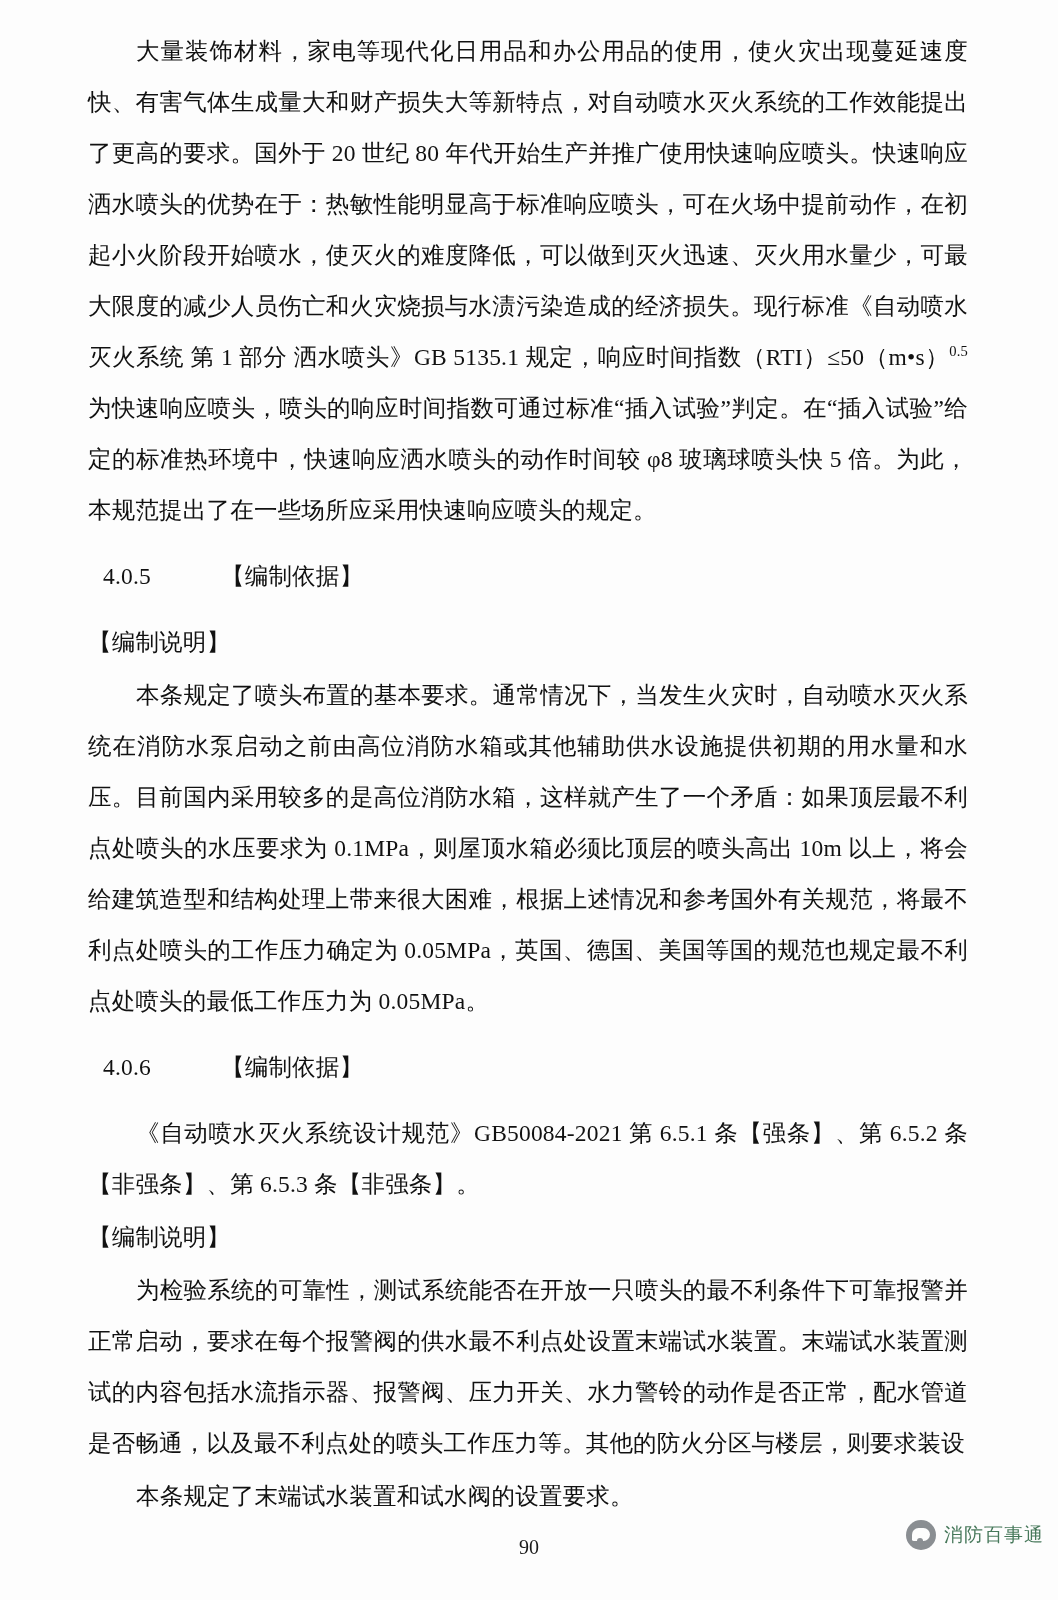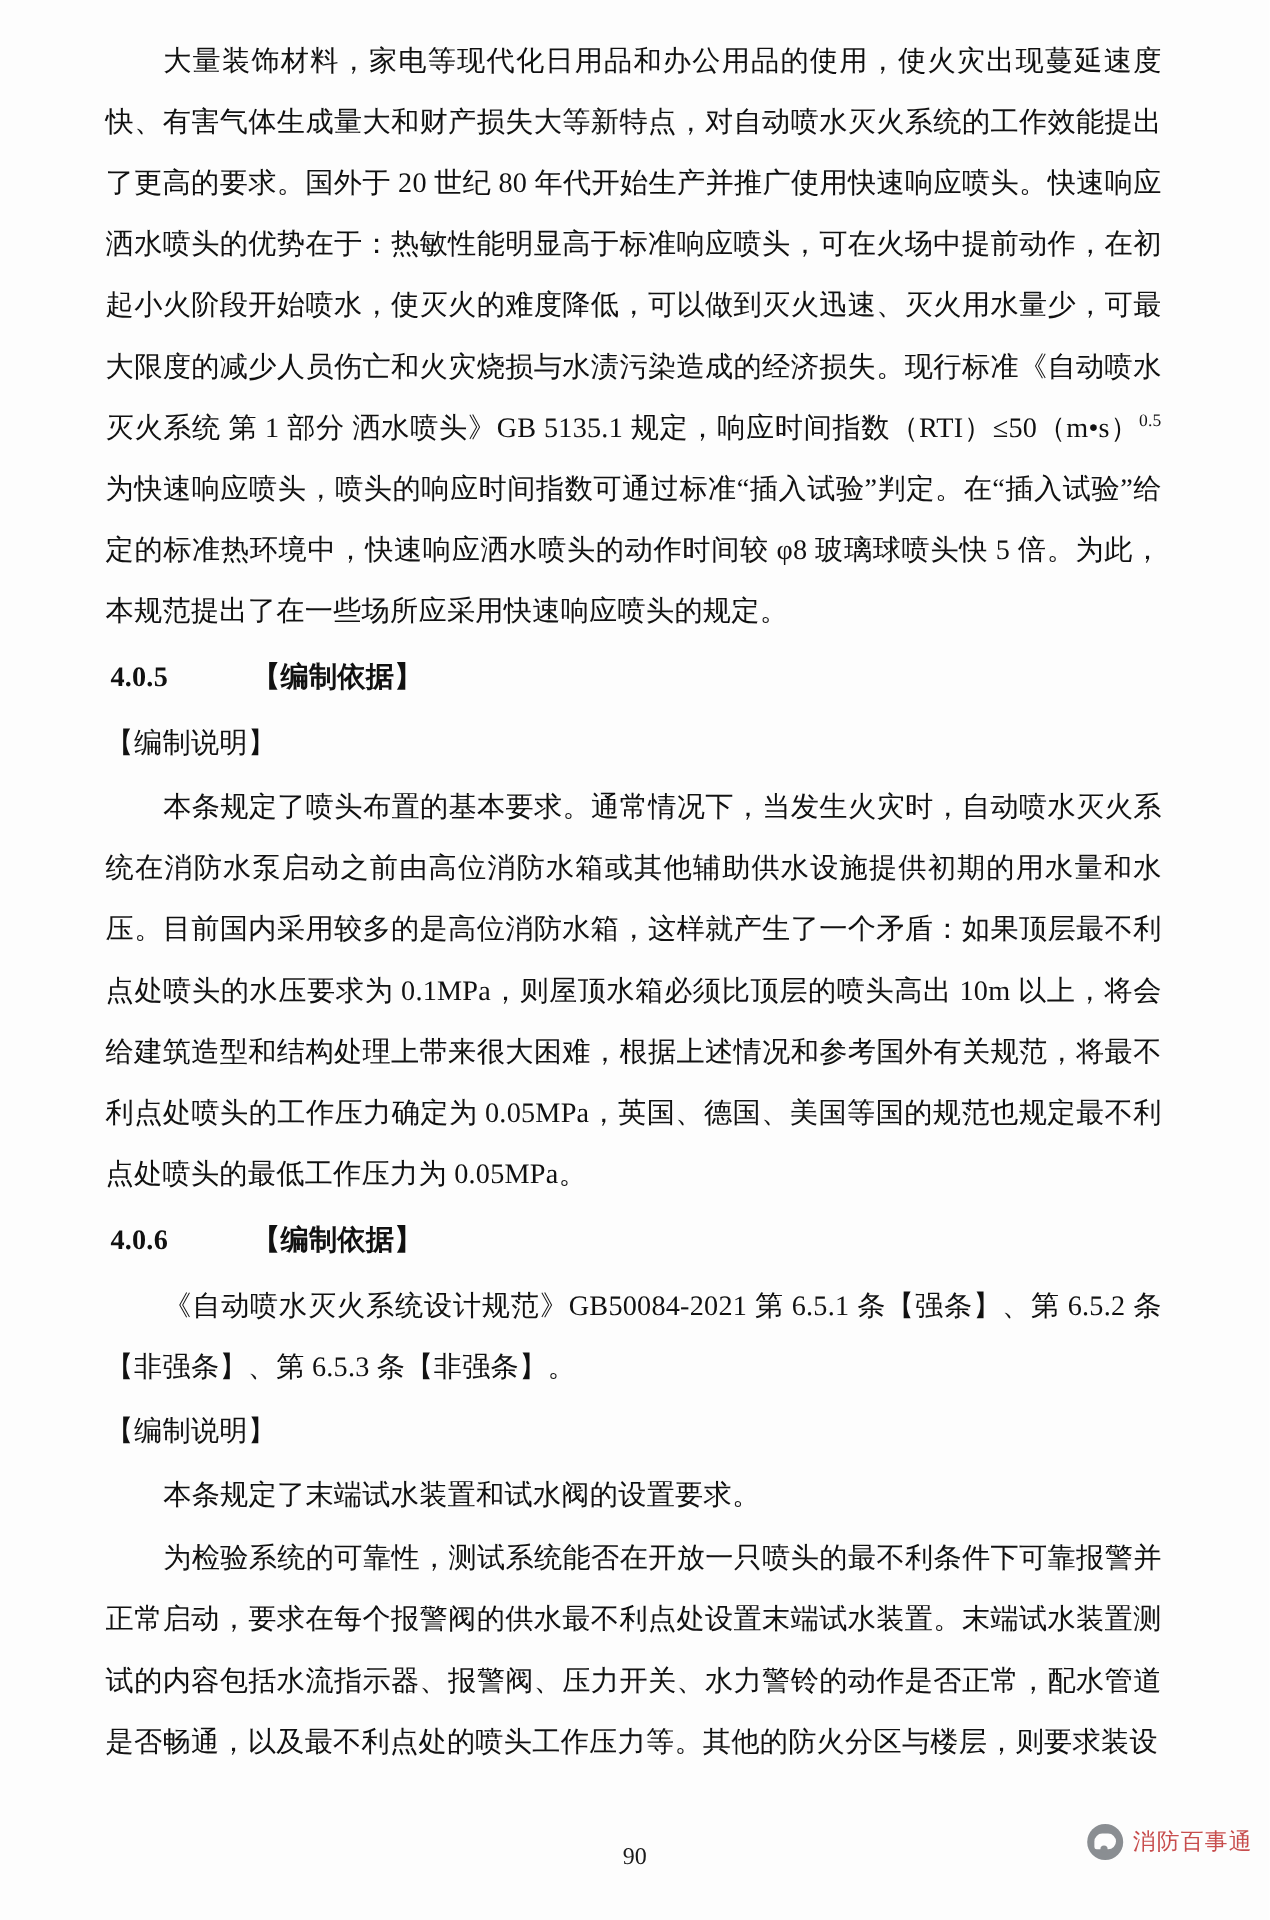--- a/index.html
+++ b/index.html
@@ -32,23 +32,22 @@
   }
   p.indent {
     text-indent: 48px;
   }
   p.noindent {
     text-indent: 0;
   }
   .num-head {
     font-size: 23.5px;
     line-height: 51px;
-    margin: 4px;
+    margin: 15px;
     text-indent: 0;
-    font-weight: bold;
   }
   .num-head .num {
     display: inline-block;
     min-width: 118px;
   }
   sup {
     font-size: 0.62em;
     vertical-align: super;
     line-height: 0;
   }
@@ -94,21 +93,21 @@
     position: absolute;
     left: 11px;
     top: 18px;
     width: 6px;
     height: 6px;
     border-radius: 50%;
     background: #6a6f75;
   }
   .wm-text {
     font-size: 19px;
-    color: #b91c1c;
+    color: #14532d;
     font-family: "Liberation Sans", sans-serif;
     letter-spacing: 1px;
     white-space: nowrap;
   }
 </style>
 </head>
 <body>
 
 <div class="page">
   <div class="content">
@@ -121,23 +120,23 @@
     <p class="noindent">【编制说明】</p>
 
     <p class="indent">本条规定了喷头布置的基本要求。通常情况下，当发生火灾时，自动喷水灭火系统在消防水泵启动之前由高位消防水箱或其他辅助供水设施提供初期的用水量和水压。目前国内采用较多的是高位消防水箱，这样就产生了一个矛盾：如果顶层最不利点处喷头的水压要求为 0.1MPa，则屋顶水箱必须比顶层的喷头高出 10m 以上，将会给建筑造型和结构处理上带来很大困难，根据上述情况和参考国外有关规范，将最不利点处喷头的工作压力确定为 0.05MPa，英国、德国、美国等国的规范也规定最不利点处喷头的最低工作压力为 0.05MPa。</p>
 
     <p class="num-head"><span class="num">4.0.6</span><span>【编制依据】</span></p>
 
     <p class="indent">《自动喷水灭火系统设计规范》GB50084-2021 第 6.5.1 条【强条】、第 6.5.2 条【非强条】、第 6.5.3 条【非强条】。</p>
 
     <p class="noindent">【编制说明】</p>
 
+    <p class="indent">为检验系统的可靠性，测试系统能否在开放一只喷头的最不利条件下可靠报警并正常启动，要求在每个报警阀的供水最不利点处设置末端试水装置。末端试水装置测试的内容包括水流指示器、报警阀、压力开关、水力警铃的动作是否正常，配水管道是否畅通，以及最不利点处的喷头工作压力等。其他的防火分区与楼层，则要求装设</p>
+
     <p class="indent">本条规定了末端试水装置和试水阀的设置要求。</p>
-
-    <p class="indent">为检验系统的可靠性，测试系统能否在开放一只喷头的最不利条件下可靠报警并正常启动，要求在每个报警阀的供水最不利点处设置末端试水装置。末端试水装置测试的内容包括水流指示器、报警阀、压力开关、水力警铃的动作是否正常，配水管道是否畅通，以及最不利点处的喷头工作压力等。其他的防火分区与楼层，则要求装设</p>
 
   </div>
 
   <div class="pagenum">90</div>
 
   <div class="watermark">
     <span class="wm-logo"></span>
     <span class="wm-text">消防百事通</span>
   </div>
 </div>

